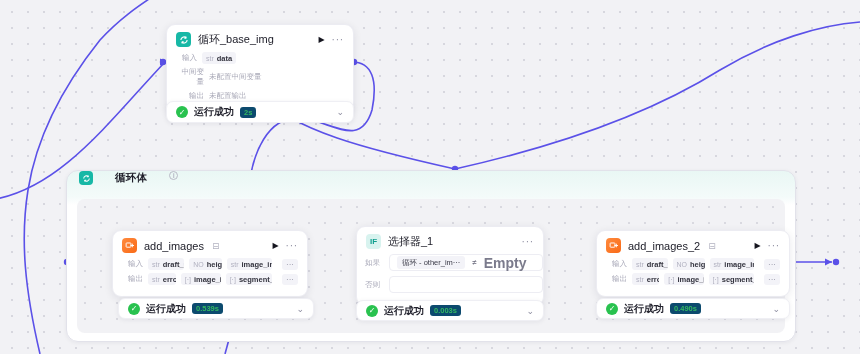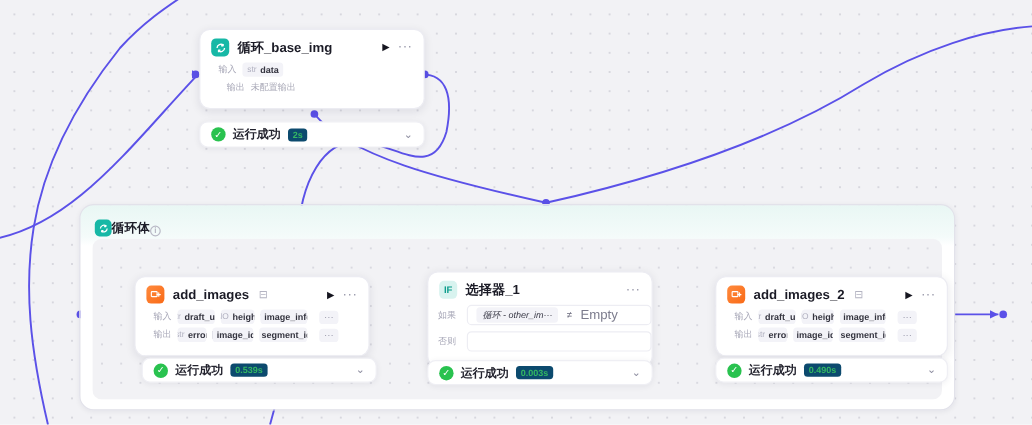--- a/index.html
+++ b/index.html
@@ -22,21 +22,21 @@
   .loop-container {
     position: absolute;
     left: 66px; top: 170px; width: 730px; height: 172px;
     background: linear-gradient(180deg, #e9f7f4 0px, #f4fbfa 26px, #ffffff 34px);
     border: 1px solid #e2e2ea;
     border-radius: 12px;
     box-shadow: 0 1px 4px rgba(20,20,50,0.06);
     overflow: hidden;
   }
   .loop-header {
-    height: 26px; display: flex; align-items: flex-end; gap: 0;
+    height: 26px; display: flex; align-items: flex-start; gap: 22px;
     padding: 0 12px;
   }
   .loop-title { font-size: 10.5px; font-weight: 700; color: #1d1d28; letter-spacing: .2px; }
   .info-icon {
     width: 9px; height: 9px; border: 1px solid #b9b9c6; border-radius: 50%;
     color: #b9b9c6; font-size: 7px; line-height: 8px; text-align: center; font-weight: 700;
   }
   .loop-inner {
     position: absolute; left: 10px; top: 28px; right: 10px; bottom: 8px;
     background-color: #f2f2f5;
@@ -58,48 +58,48 @@
     padding: 7px 9px 5px 9px;
   }
   .node-ico {
     width: 15px; height: 15px; border-radius: 4px;
     display: flex; align-items: center; justify-content: center;
     color: #fff; flex: 0 0 auto;
   }
   .ico-teal { background: #17b8a6; }
   .ico-orange { background: linear-gradient(135deg,#ff8a3d,#f96a17); }
   .ico-if { background: #d8f3ef; color: #0e9e8d; font-size: 8px; font-weight: 700; border-radius: 4px; }
-  .node-title { font-size: 11px; font-weight: 700; color: #1b1b26; white-space: nowrap; }
+  .node-title { font-size: 11px; font-weight: 400; color: #1b1b26; white-space: nowrap; }
   .title-badge { font-size: 9px; color: #b4b4c2; margin-left: 1px; }
   .head-sp { flex: 1; }
   .play-ico { color: #15151f; font-size: 8px; }
   .dots { color: #8d8da0; font-size: 10px; letter-spacing: .8px; line-height: 6px; }
 
-  .node-body { padding: 0 25px 8px 9px; }
+  .node-body { padding: 0 9px 8px 9px; }
   .prow { display: flex; align-items: center; gap: 5px; margin-bottom: 3px; min-height: 12px; }
   .plabel { font-size: 7.5px; color: #a8a8b8; flex: 0 0 auto; width: 21px; text-align: right; }
   .chip {
     display: inline-flex; align-items: center; gap: 3px;
     background: #f3f3f8; border-radius: 3px; padding: 1.5px 4px;
     font-size: 7.5px; color: #34343f; font-weight: 700; white-space: nowrap;
-    max-width: 62px; overflow: hidden; justify-content: center;
+    max-width: 62px; overflow: hidden;
   }
   .chip .t { color: #b1b1c0; font-weight: 400; font-size: 7px; }
   .chip-more { background: #f3f3f8; border-radius: 3px; padding: 1px 4px; color: #9a9aab; font-size: 8px; line-height: 9px; }
 
   
   .sel-row { display: flex; align-items: center; gap: 6px; margin-bottom: 5px; }
   .sel-label { font-size: 7.5px; color: #a8a8b8; width: 18px; flex: 0 0 auto; }
   .sel-box {
     flex: 1; height: 17px; border: 1px solid #ededf3; border-radius: 4px;
     display: flex; align-items: center; gap: 7px; padding: 0 7px; background: #fff;
   }
-  .cond-pill { background: #f3f3f8; border-radius: 3px; padding: 1.5px 5px; font-size: 7.5px; color: #3a3a47; white-space: nowrap; max-width: 92px; overflow: hidden; font-style: italic; }
+  .cond-pill { background: #f3f3f8; border-radius: 3px; padding: 1.5px 5px; font-size: 7.5px; color: #3a3a47; white-space: nowrap; max-width: 92px; overflow: hidden; }
   .op { font-size: 8px; color: #6a6a7c; }
-  .cond-val { font-size: 11px; color: #7b7b8c; }
+  .cond-val { font-size: 14px; color: #7b7b8c; font-weight: bold; }
 
   
   .status {
     position: absolute;
     background: #fff; border: 1px solid #efeff4; border-radius: 7px;
     box-shadow: 0 1px 5px rgba(25,25,60,0.07);
     display: flex; align-items: center; gap: 6px; padding: 0 9px;
   }
   .check {
     width: 12px; height: 12px; border-radius: 50%; background: #29c24f;
@@ -168,20 +168,24 @@
     </div>
     <div class="node-body">
       <div class="prow">
         <span class="plabel">输入</span>
         <span class="chip">
           <span class="t">str</span>
           <span>data</span>
         </span>
       </div>
       <div class="prow">
+        <span class="plabel" style="width:28px">中间变量</span>
+        <span style="font-size:7.5px;color:#aaaab8">未配置中间变量</span>
+      </div>
+      <div class="prow">
         <span class="plabel" style="width:28px">输出</span>
         <span style="font-size:7.5px;color:#aaaab8">未配置输出</span>
       </div>
     </div>
   </div>
 
   <div class="status" style="left:166px; top:101px; width:188px; height:22px;">
     <span class="check">✓</span>
     <span class="st-text">运行成功</span>
     <span class="st-badge">2s</span>

